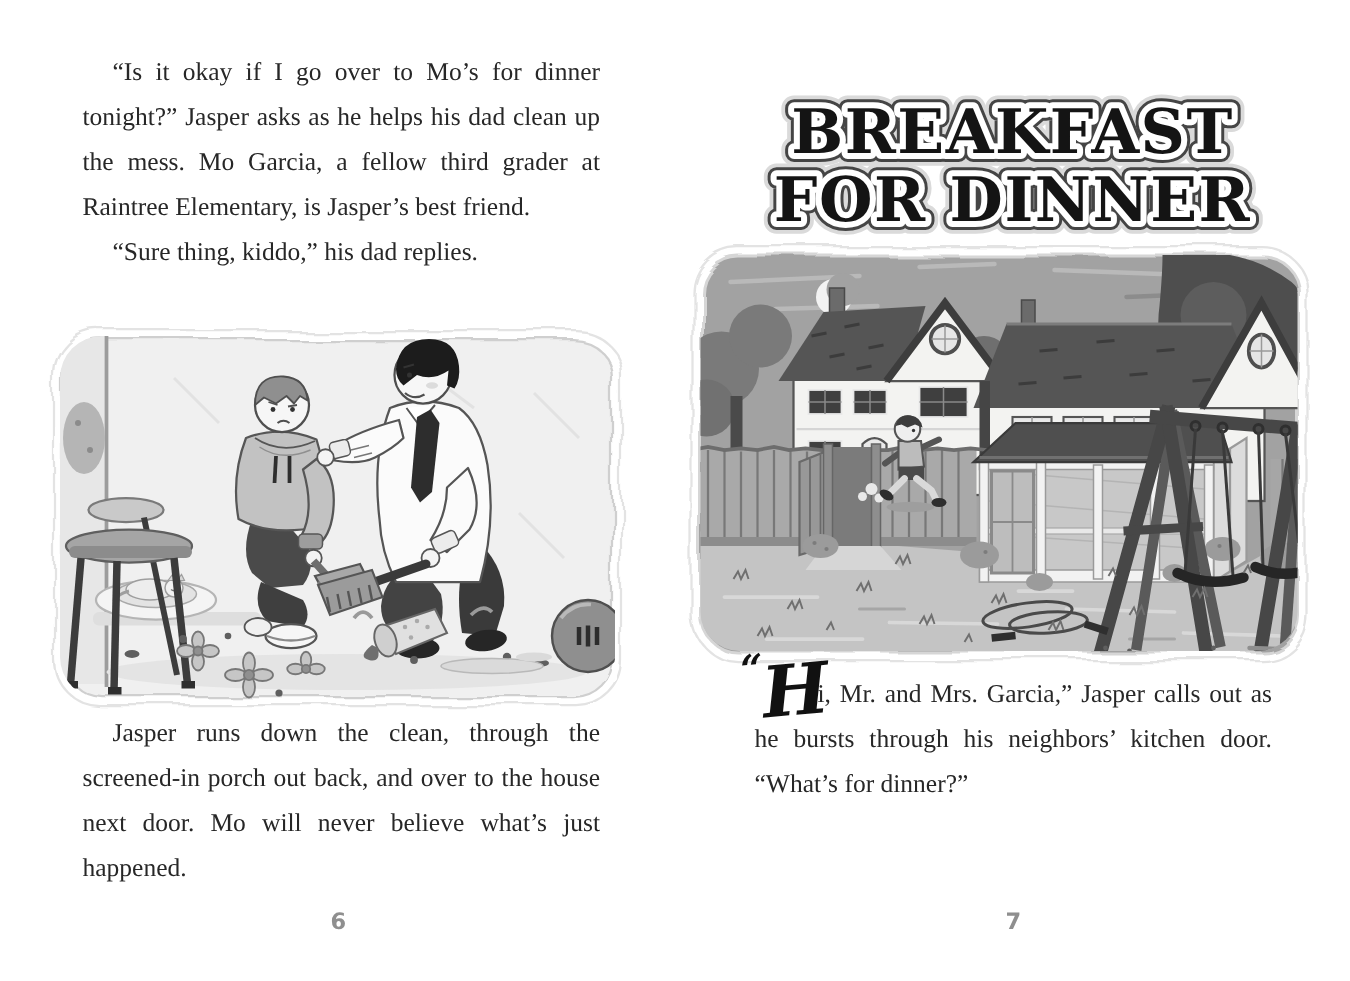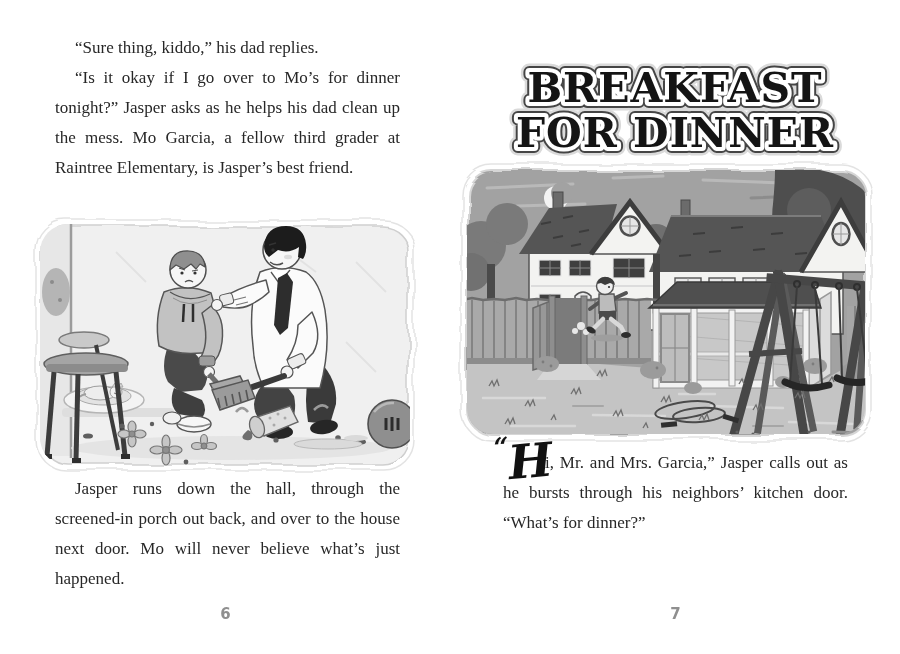--- a/index.html
+++ b/index.html
@@ -42,22 +42,22 @@
   .dc-letter{font-size:47px;}
 
   .illo{position:absolute;}
 </style>
 </head>
 <body>
 
 <div class="page" id="page-left">
 
   <div class="textblock" style="left:55px;top:33px;">
+    <p class="indent">“Is it okay if I go over to Mo’s for dinner tonight?” Jasper asks as he helps his dad clean up the mess. Mo Garcia, a fellow third grader at Raintree Elementary, is Jasper’s best friend.</p>
     <p class="indent">“Sure thing, kiddo,” his dad replies.</p>
-    <p class="indent">“Is it okay if I go over to Mo’s for dinner tonight?” Jasper asks as he helps his dad clean up the mess. Mo Garcia, a fellow third grader at Raintree Elementary, is Jasper’s best friend.</p>
   </div>
 
   <svg class="illo" style="left:26px;top:212px;" width="398" height="268" viewBox="0 0 398 268">
     <defs>
       <filter id="wob1" x="-8%" y="-8%" width="116%" height="116%">
         <feTurbulence type="fractalNoise" baseFrequency="0.02 0.035" numOctaves="2" seed="7" result="n"></feTurbulence>
         <feDisplacementMap in="SourceGraphic" in2="n" scale="9"></feDisplacementMap>
       </filter>
       <clipPath id="clip1">
           <rect x="14" y="12" width="370" height="242" rx="28"></rect>
@@ -231,21 +231,21 @@
         <g stroke="#2c2c2c" stroke-width="3">
             <line x1="360" y1="206" x2="360" y2="218"></line>
             <line x1="366" y1="205" x2="366" y2="219"></line>
             <line x1="372" y1="206" x2="372" y2="218"></line>
           </g>
       </g>
     </g>
   </svg>
 
   <div class="textblock" style="left:55px;top:474px;">
-    <p class="indent">Jasper runs down the hall, through the screened-in porch out back, and over to the house next door. Mo will never believe what’s just happened.</p>
+    <p class="indent">Jasper runs down the clean, through the screened-in porch out back, and over to the house next door. Mo will never believe what’s just happened.</p>
   </div>
 
   <div class="pagenum" style="left:53px;top:605px;">6</div>
 </div>
 
 <div class="page" id="page-right">
 
 
   <svg class="title-svg" width="360" height="98" viewBox="0 0 360 98">
     <g text-anchor="middle" stroke-linejoin="round">

